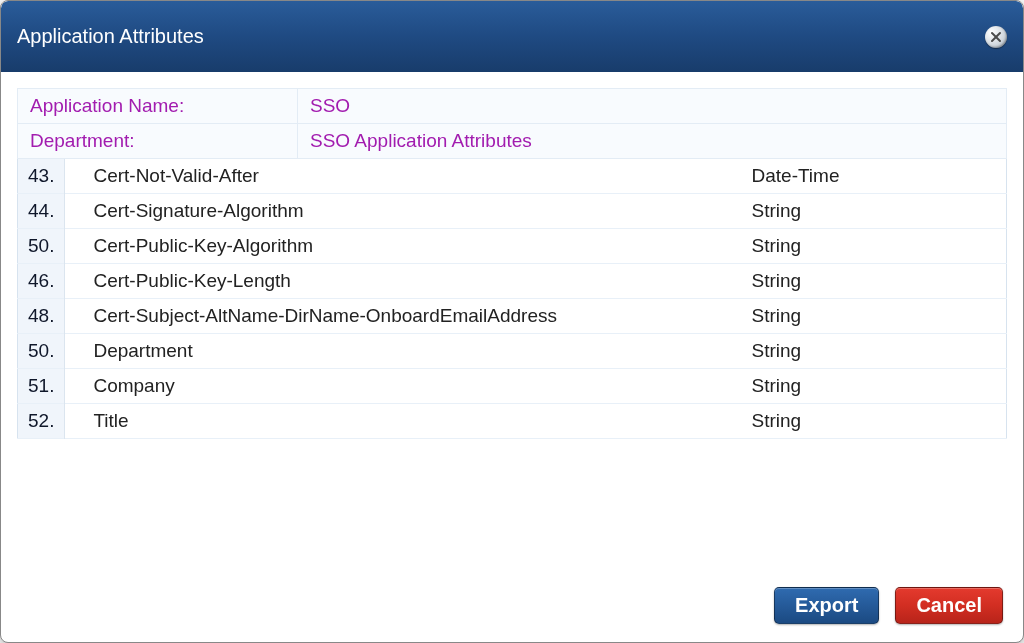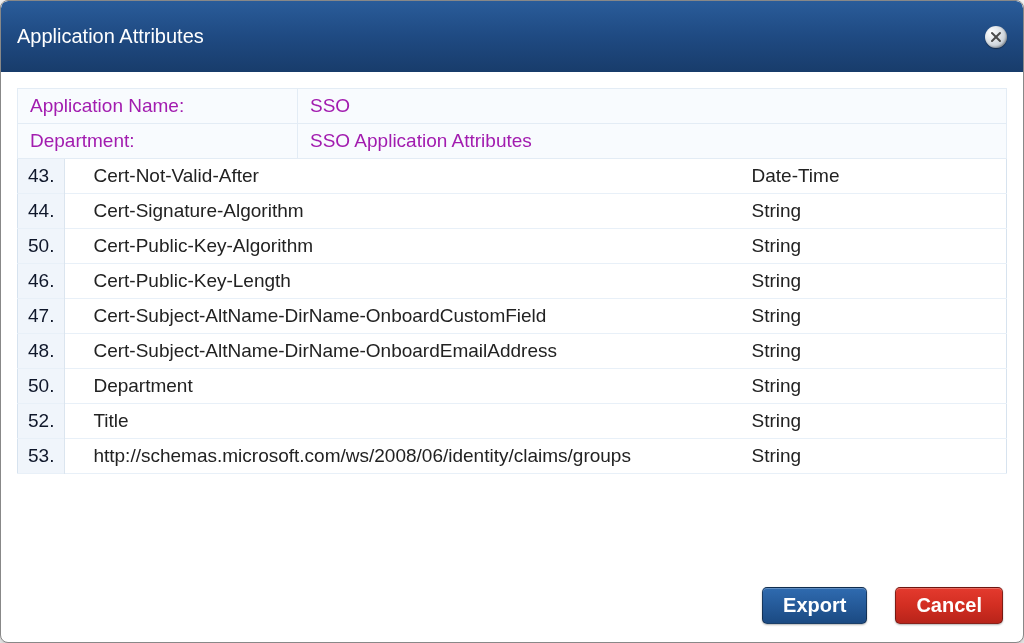--- a/index.html
+++ b/index.html
@@ -92,21 +92,21 @@
     .attr-grid td.attrname {
       padding-left: 28px;
     }
     .attr-grid td.attrtype {
       width: 265px;
       margin-top: 34px;
     }
     .button-bar {
       display: flex;
       justify-content: flex-end;
-      gap: 28px;
+      gap: 16px;
       padding: 12px 20px 18px 20px;
     }
     .btn {
       font-size: 20px;
       font-weight: bold;
       color: #fff;
       border: 1px solid rgba(0,0,0,0.4);
       border-radius: 5px;
       padding: 6px 20px;
       cursor: pointer;
@@ -166,42 +166,37 @@
             <td class="rownum">50.</td>
             <td class="attrname">Cert-Public-Key-Algorithm</td>
             <td class="attrtype">String</td>
           </tr>
           <tr>
             <td class="rownum">46.</td>
             <td class="attrname">Cert-Public-Key-Length</td>
             <td class="attrtype">String</td>
           </tr>
           <tr>
-            <td class="rownum">47.</td>
-            <td class="attrname">Cert-Subject-AltName-DirName-OnboardCustomField</td>
-            <td class="attrtype">String</td>
-          </tr>
-          <tr>
             <td class="rownum">48.</td>
             <td class="attrname">Cert-Subject-AltName-DirName-OnboardEmailAddress</td>
             <td class="attrtype">String</td>
           </tr>
           <tr>
             <td class="rownum">50.</td>
             <td class="attrname">Department</td>
             <td class="attrtype">String</td>
           </tr>
           <tr>
+            <td class="rownum">51.</td>
+            <td class="attrname">Company</td>
+            <td class="attrtype">String</td>
+          </tr>
+          <tr>
             <td class="rownum">52.</td>
             <td class="attrname">Title</td>
-            <td class="attrtype">String</td>
-          </tr>
-          <tr>
-            <td class="rownum">53.</td>
-            <td class="attrname">http://schemas.microsoft.com/ws/2008/06/identity/claims/groups</td>
             <td class="attrtype">String</td>
           </tr>
         </tbody>
     </table>
   </div>
 
   <div class="button-bar">
     <div class="btn btn-export">Export</div>
     <div class="btn btn-cancel">Cancel</div>
   </div>

